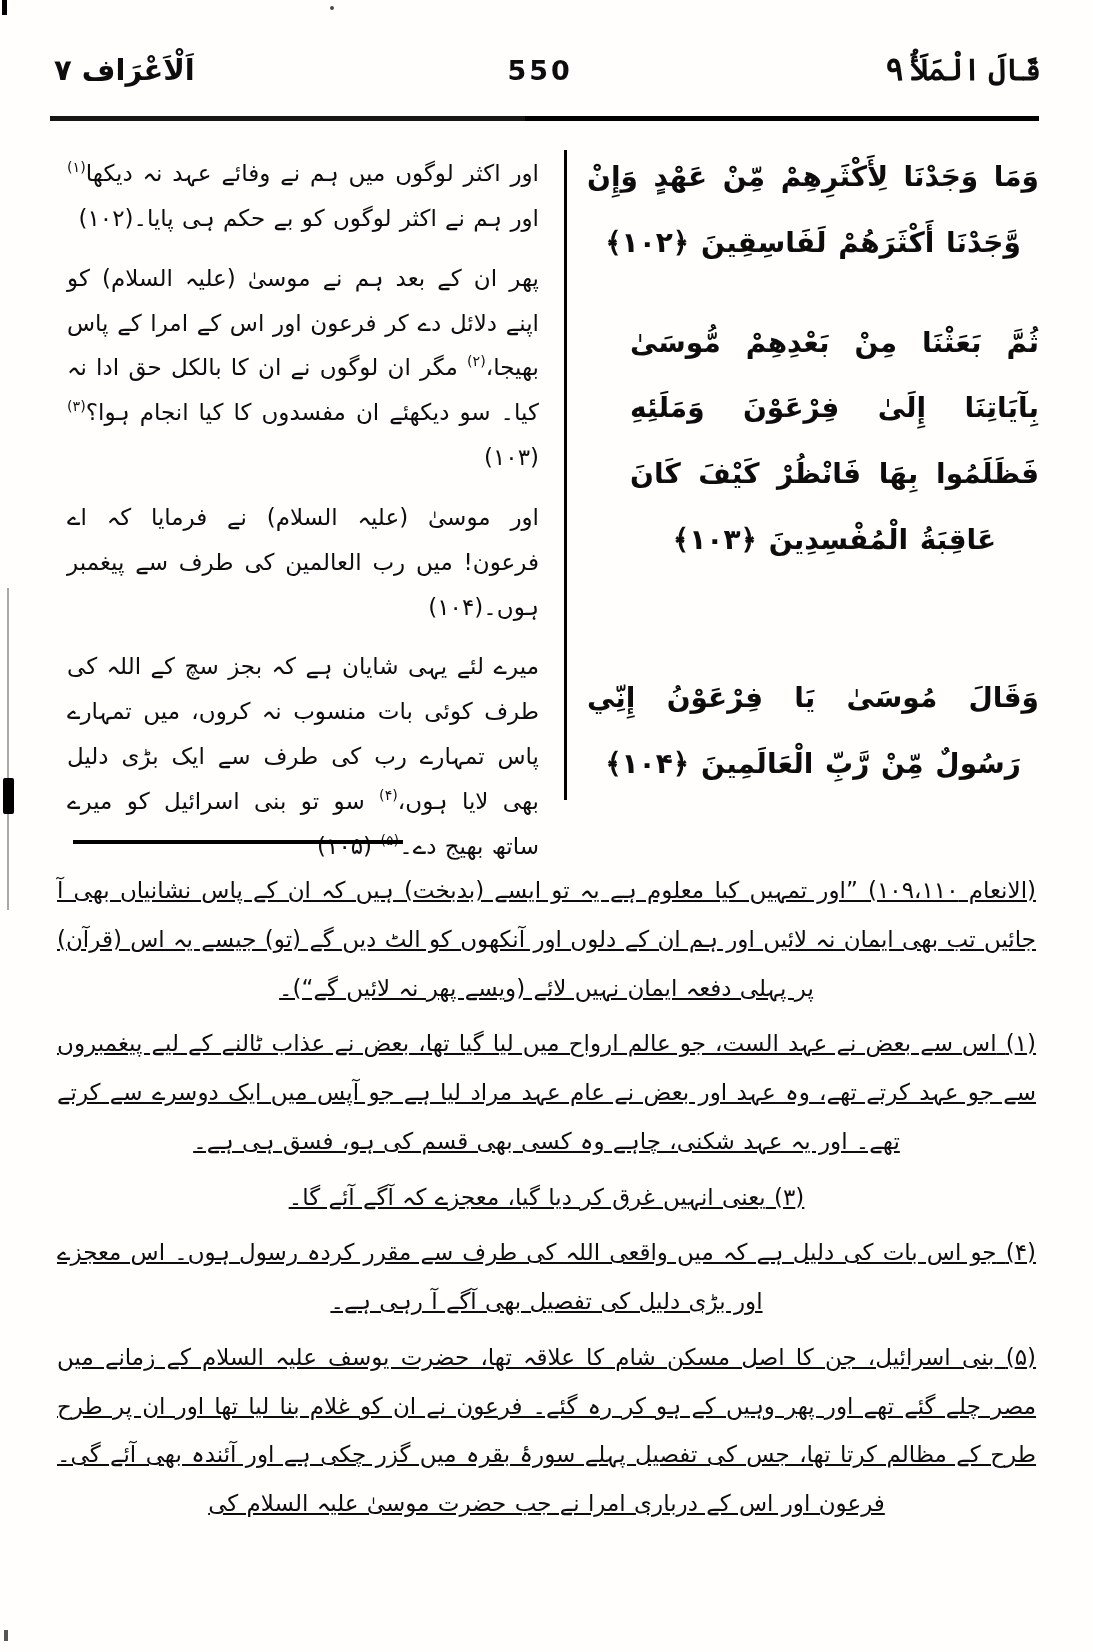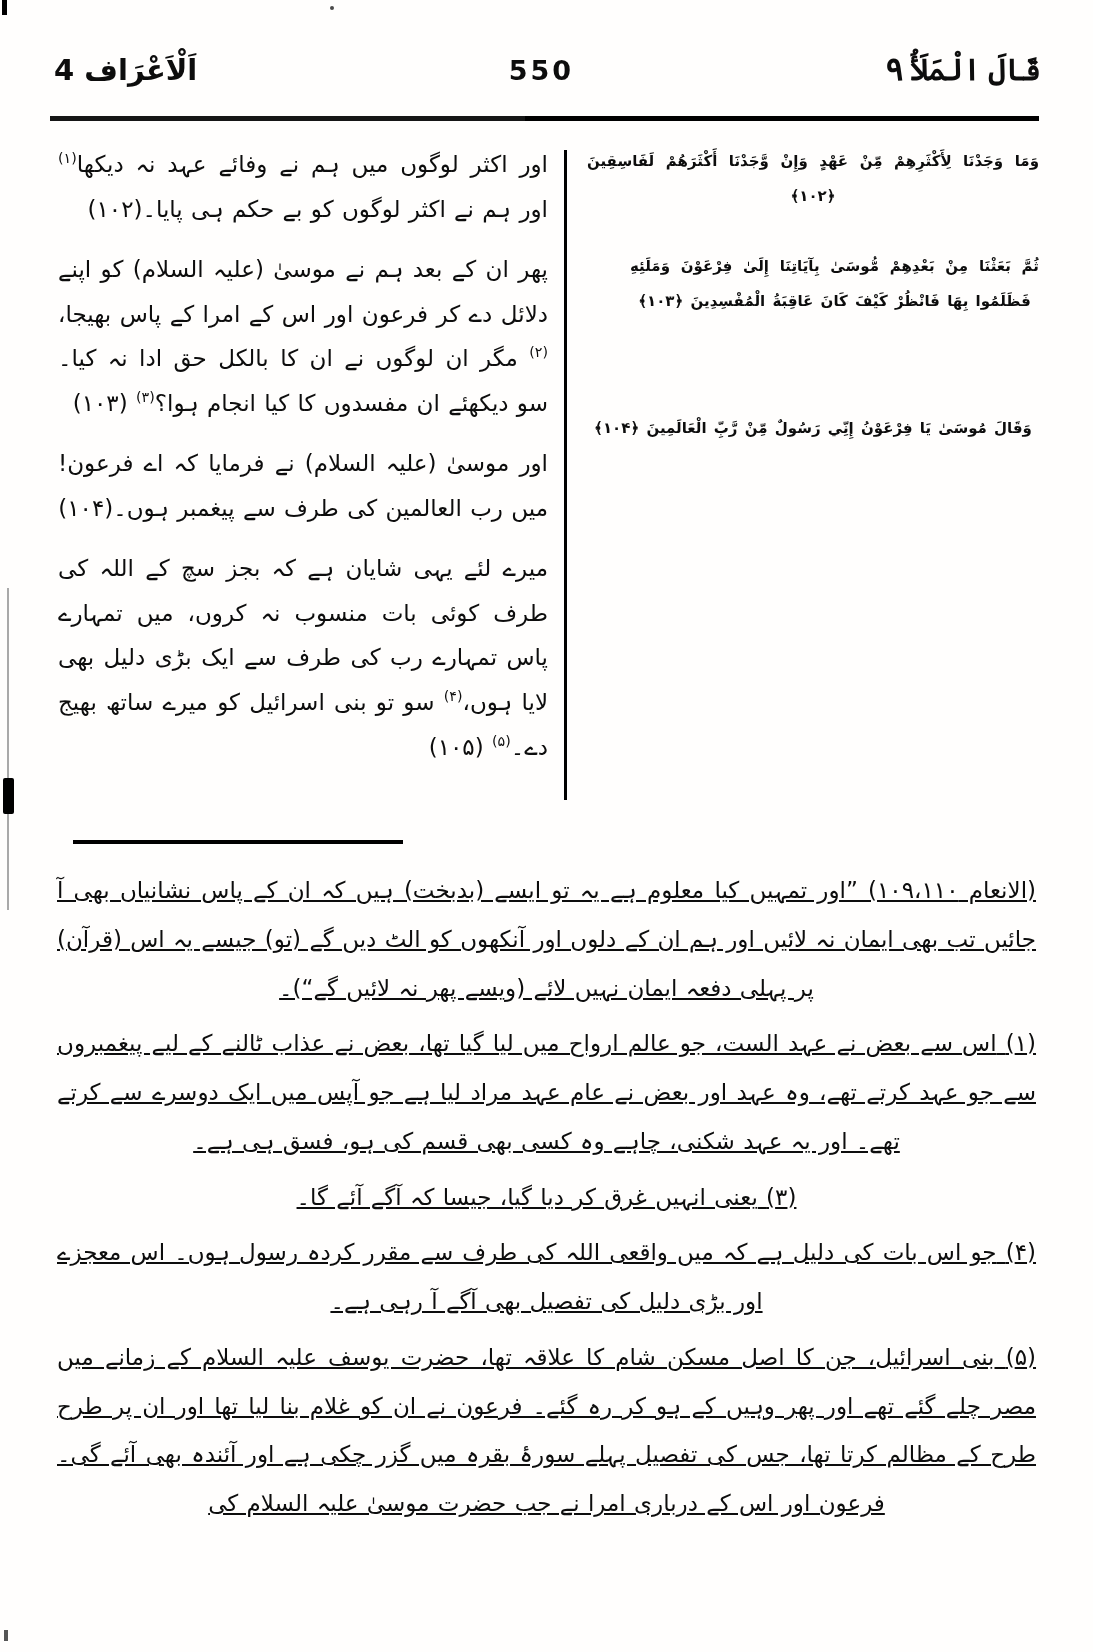--- a/index.html
+++ b/index.html
@@ -22,29 +22,29 @@
   }
   
   .main{
     position:absolute;top:142px;right:54px;left:58px;height:658px;
     display:flex;align-items:stretch;
   }
   .quran-col{width:452px;}
   .col-divider{width:3px;background:#000;margin:8px 20px 0 16px;}
   .urdu-col{flex:1;}
   .verse{
-    font-size:15px;font-weight:bold;line-height:2.35;
+    font-size:28px;font-weight:bold;line-height:2.35;
     text-align:justify;text-align-last:center;word-spacing:2px;
   }
   .verse.v1{margin-top:2px;}
   .verse.v2{margin-top:34px;margin-left:43px;}
   .verse.v3{margin-top:92px;}
   .verse.v4{margin-top:42px;}
   .tr-para{
-    font-size:23px;line-height:1.95;margin:0;
+    font-size:23px;line-height:1.95;margin:9px;
     text-align:justify;text-align-last:right;word-spacing:1px;
   }
   .tr-para + .tr-para{margin-top:15px;}
   .tr-para sup{font-size:0.62em;line-height:0;}
   
   .footnote-divider{
     position:absolute;top:840px;left:73px;width:330px;height:4px;background:#000;
   }
   .footnotes{
     position:absolute;top:866px;right:57px;left:57px;
@@ -67,21 +67,21 @@
 
   <div class="edge-speck-top"></div>
   <div class="top-dot"></div>
   <div class="edge-line"></div>
   <div class="edge-blob"></div>
   <div class="edge-speck-bottom"></div>
 
   <div class="header">
     <span class="juz-title">قَالَ الْمَلَأُ ۹</span>
     <span class="page-number">550</span>
-    <span class="surah-title">اَلْاَعْرَاف 4</span>
+    <span class="surah-title">اَلْاَعْرَاف ۷</span>
   </div>
   <div class="header-rule"></div>
 
   <div class="main">
     <div class="quran-col">
       <p class="verse v1">وَمَا وَجَدْنَا لِأَكْثَرِهِمْ مِّنْ عَهْدٍ وَإِنْ وَّجَدْنَا أَكْثَرَهُمْ لَفَاسِقِينَ ﴿۱۰۲﴾</p>
       <p class="verse v2">ثُمَّ بَعَثْنَا مِنْ بَعْدِهِمْ مُّوسَىٰ بِآيَاتِنَا إِلَىٰ فِرْعَوْنَ وَمَلَئِهِ فَظَلَمُوا بِهَا فَانْظُرْ كَيْفَ كَانَ عَاقِبَةُ الْمُفْسِدِينَ ﴿۱۰۳﴾</p>
       <p class="verse v3">وَقَالَ مُوسَىٰ يَا فِرْعَوْنُ إِنِّي رَسُولٌ مِّنْ رَّبِّ الْعَالَمِينَ ﴿۱۰۴﴾</p>
     </div>
     <div class="col-divider"></div>
@@ -95,21 +95,21 @@
 
   <div class="footnote-divider"></div>
   <div class="footnotes">
     <p class="fn">(الانعام ۱۰۹،۱۱۰) ”اور تمہیں کیا معلوم ہے یہ تو ایسے (بدبخت) ہیں کہ ان کے پاس نشانیاں بھی آ جائیں تب بھی ایمان نہ لائیں اور ہم ان کے دلوں اور آنکھوں کو الٹ دیں گے (تو) جیسے یہ اس (قرآن) پر پہلی دفعہ ایمان نہیں لائے (ویسے پھر نہ لائیں گے“)۔</p>
     <p class="fn">
       <span class="fn-marker">(۱)</span>
       <span>اس سے بعض نے عہد الست، جو عالم ارواح میں لیا گیا تھا، بعض نے عذاب ٹالنے کے لیے پیغمبروں سے جو عہد کرتے تھے، وہ عہد اور بعض نے عام عہد مراد لیا ہے جو آپس میں ایک دوسرے سے کرتے تھے۔ اور یہ عہد شکنی، چاہے وہ کسی بھی قسم کی ہو، فسق ہی ہے۔</span>
     </p>
     <p class="fn">
       <span class="fn-marker">(۳)</span>
-      <span>یعنی انہیں غرق کر دیا گیا، جیسا کہ آگے آئے گا۔</span>
+      <span>یعنی انہیں غرق کر دیا گیا، معجزے کہ آگے آئے گا۔</span>
     </p>
     <p class="fn">
       <span class="fn-marker">(۴)</span>
       <span>جو اس بات کی دلیل ہے کہ میں واقعی اللہ کی طرف سے مقرر کردہ رسول ہوں۔ اس معجزے اور بڑی دلیل کی تفصیل بھی آگے آ رہی ہے۔</span>
     </p>
     <p class="fn">
       <span class="fn-marker">(۵)</span>
       <span>بنی اسرائیل، جن کا اصل مسکن شام کا علاقہ تھا، حضرت یوسف علیہ السلام کے زمانے میں مصر چلے گئے تھے اور پھر وہیں کے ہو کر رہ گئے۔ فرعون نے ان کو غلام بنا لیا تھا اور ان پر طرح طرح کے مظالم کرتا تھا، جس کی تفصیل پہلے سورۂ بقرہ میں گزر چکی ہے اور آئندہ بھی آئے گی۔ فرعون اور اس کے درباری امرا نے جب حضرت موسیٰ علیہ السلام کی</span>
     </p>
   </div>

